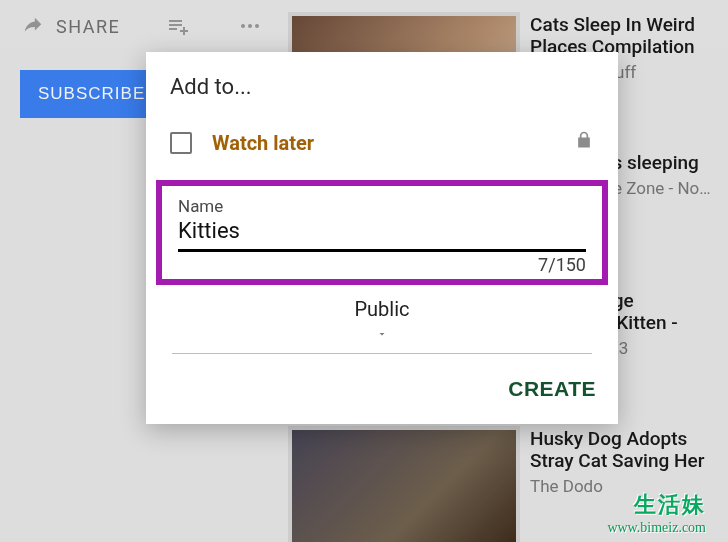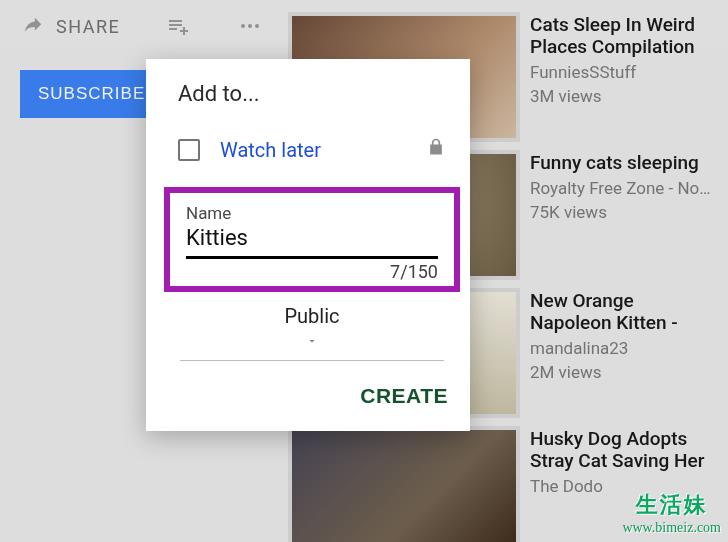--- a/index.html
+++ b/index.html
@@ -79,38 +79,39 @@
   .thumb.t2 { background: radial-gradient(circle at 40% 40%, #b8a88c, #6c5d44); }
   .thumb.t3 { background: linear-gradient(180deg,#eeeade,#c9c2a8); }
   .thumb.t4 { background: linear-gradient(135deg,#4a4758,#736350 60%,#3d2a1a); position:relative; }
   .vmeta { display:flex; flex-direction:column; gap:4px; padding-top:2px; }
   .vtitle { font-size: 19px; font-weight: 500; color: #1a1a1a; line-height: 1.15; }
   .vchannel, .vviews { font-size: 17px; color: #7a7a7a; }
   
   .modal {
     position: absolute;
     left: 146px;
-    top: 59px;
-    width: 324px;
+    top: 52px;
+    width: 472px;
     background: #fff;
     box-shadow: 0 6px 24px rgba(0,0,0,0.25);
-    padding: 0 0 10px 8px;
+    padding: 0 0 10px 0;
   }
   .modal-header {
     padding: 22px 24px 18px 24px;
     font-size: 22px;
     color: #2a2a2a;
   }
   .playlist-row {
     display: flex;
     align-items: center;
     padding: 12px 24px 16px 24px;
     gap: 20px;
-    color: #1d4ed8;
+    color: #a16207;
     font-size: 20px;
+    font-weight: bold;
   }
   .checkbox {
     width: 22px; height: 22px;
     border: 2px solid #757575;
     border-radius: 2px;
   }
   .lock {
     margin-left: auto;
     color: #8c8c8c;
   }
@@ -167,23 +168,23 @@
     color: #14532d;
     font-size: 21px;
     font-weight: 600;
     background: none;
     border: none;
     letter-spacing: 0.5px;
     cursor: pointer;
   }
   .watermark {
     position: absolute;
-    right: 7px;
+    right: 22px;
     bottom: 6px;
-    text-align: center;
+    text-align: right;
     font-family: serif;
     pointer-events: none;
   }
   .wm-top {
     font-size: 22px;
     font-weight: 700;
     color: #0aa860;
     text-shadow: 1px 1px 0 #fff, -1px -1px 0 #fff;
     letter-spacing: 2px;
   }

